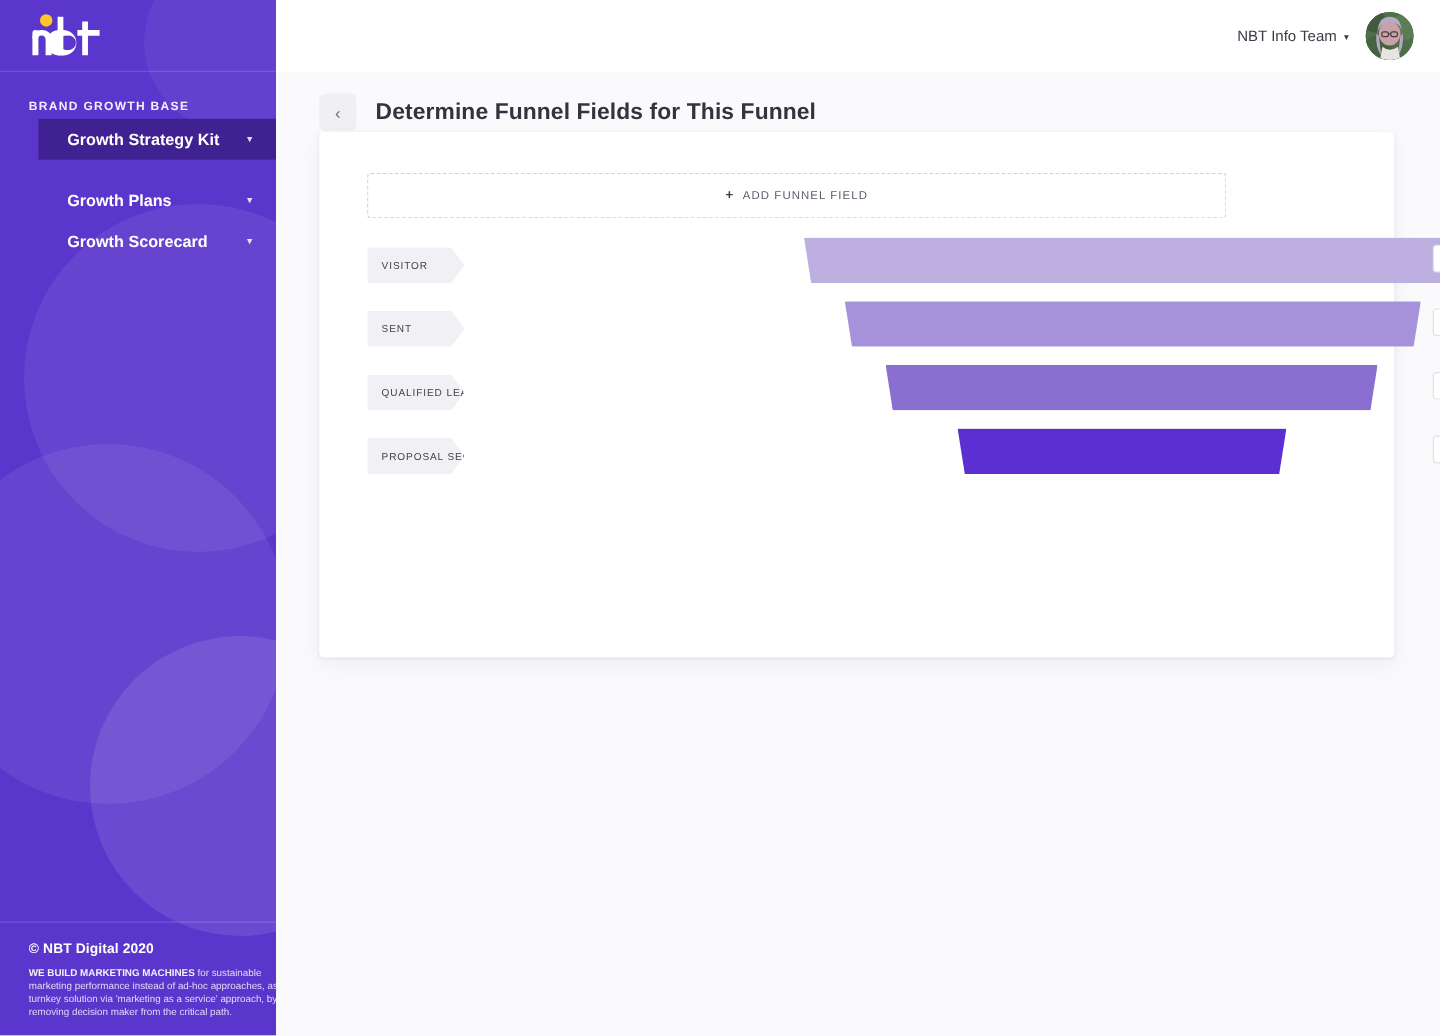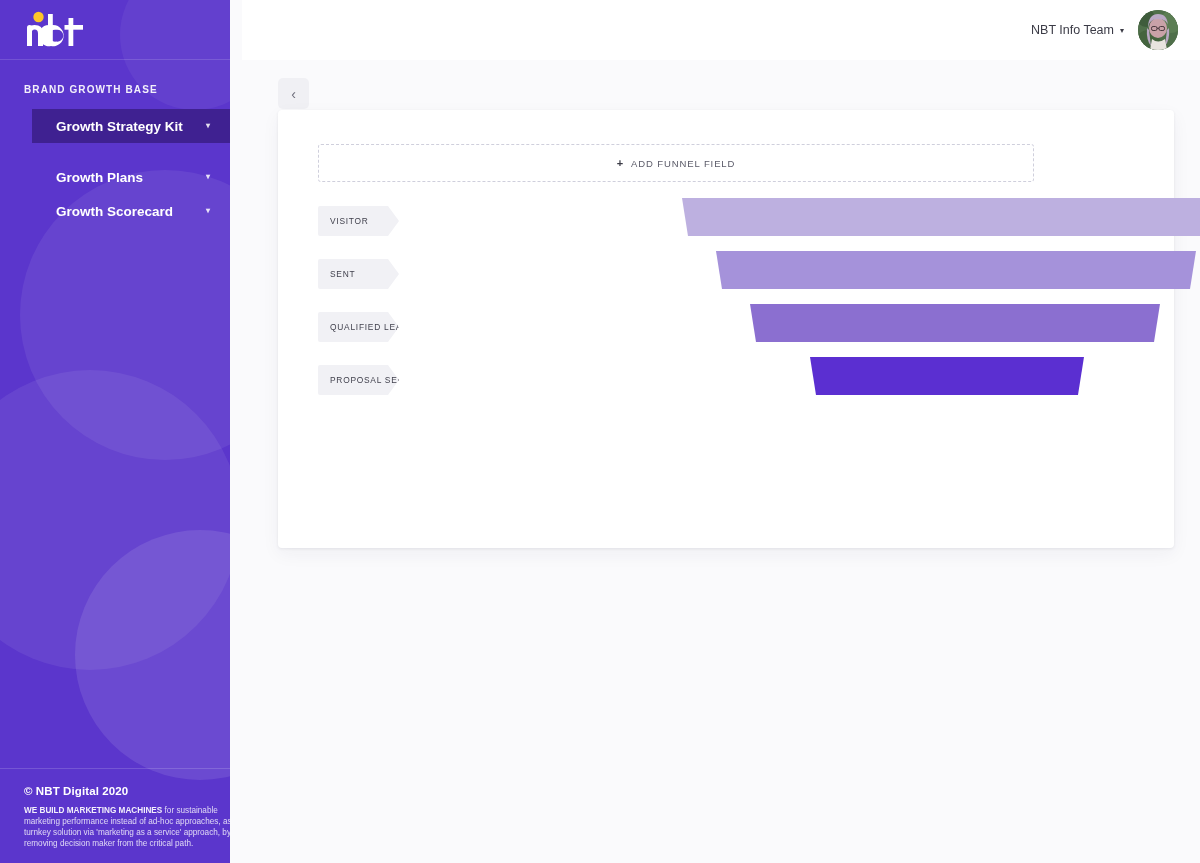--- a/index.html
+++ b/index.html
@@ -31,21 +31,21 @@
     display: flex; align-items: center; padding-left: 24px;
     border-bottom: 1px solid rgba(255,255,255,0.14);
     height: 60px;
   }
   .logo { position: relative; width: 62px; height: 40px; }
   .logo svg { display: block; }
 
   .sb-nav { position: relative; padding-top: 24px; }
   .sb-section-title {
     font-size: 10px; font-weight: bold; letter-spacing: 1.1px;
-    color: #ffffff; opacity: .92; padding: 0 0 0 24px; margin-bottom: 14px;
+    color: #ffffff; opacity: .92; padding: 0 0 0 24px; margin-bottom: 4px;
     text-transform: uppercase;
   }
   .sb-item {
     position: relative;
     display: flex; align-items: center; justify-content: space-between;
     height: 34px; padding: 0 20px 0 24px;
     font-size: 13.5px; font-weight: bold; color: #fff;
     margin-bottom: 0px;
     margin-left: 32px;
   }
@@ -55,21 +55,21 @@
   .sb-footer {
     position: absolute; left: 0; bottom: 0; width: 264px;
     padding: 16px 22px 14px 24px;
     border-top: 1px solid rgba(255,255,255,0.16);
   }
   .sb-copy { font-size: 11.5px; font-weight: bold; color: #fff; margin-bottom: 8px; letter-spacing: .1px;}
   .sb-blurb { font-size: 8.2px; line-height: 1.35; color: rgba(255,255,255,.80); }
   .sb-blurb b { font-weight: bold; color: rgba(255,255,255,.92); }
 
   
-  .main { position: relative; flex: 1; height: 636px; background: #fafafc; margin-left: 12px; }
+  .main { position: relative; flex: 1; height: 636px; background: #fafafc; }
   .topbar {
     height: 60px; background: #fff;
     display: flex; align-items: center; justify-content: flex-end;
     padding-right: 22px; gap: 10px;
   }
   .user-name { font-size: 12.5px; color: #3b3b46; }
   .user-caret { font-size: 8px; color: #3b3b46; margin-left: -4px; margin-right: 4px; }
   .avatar {
     width: 40px; height: 40px; border-radius: 50%; overflow: hidden;
     background: #4d6b4a; position: relative; flex: 0 0 40px;
@@ -189,20 +189,21 @@
           <path d="M19 18.3 h2" stroke="#4a3a3f" stroke-width="1"></path>
           <path d="M14 29 Q20 34 27 29 L29 40 L12 40 Z" fill="#e8e4df"></path>
         </svg>
       </div>
     </header>
 
     <div class="page-head">
       <div class="back-btn">
         <span>‹</span>
       </div>
+      <h1 class="page-title">Determine Funnel Fields for This Funnel</h1>
     </div>
 
     <div class="card">
 
       <div class="add-field">
         <span class="add-plus">+</span>
         <span>ADD FUNNEL FIELD</span>
       </div>
 
       <div class="rows" id="rows">

